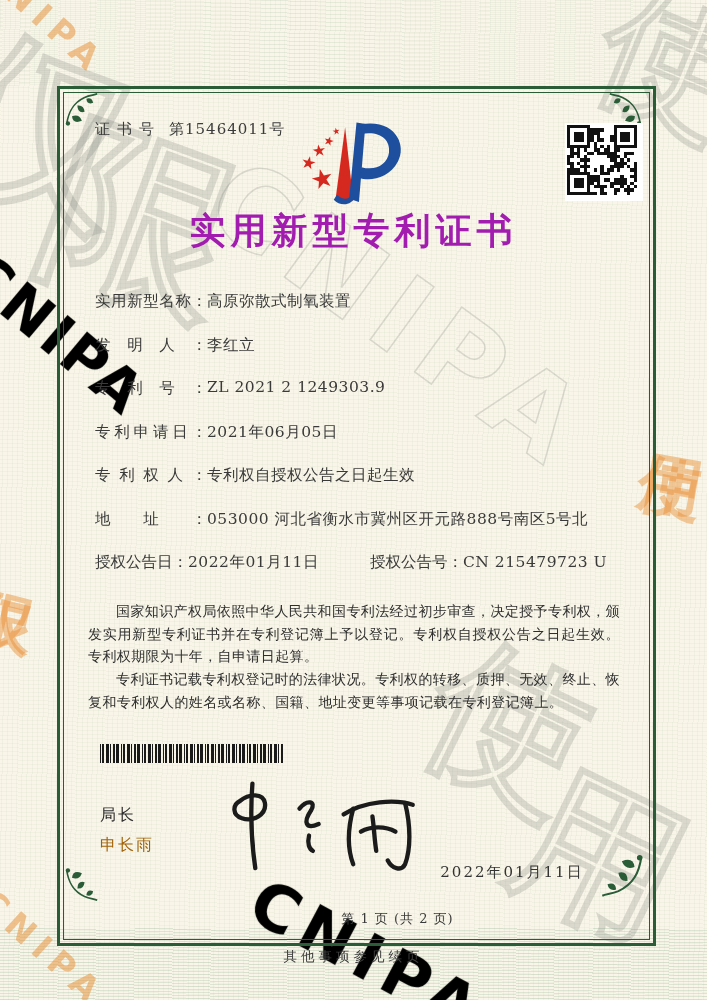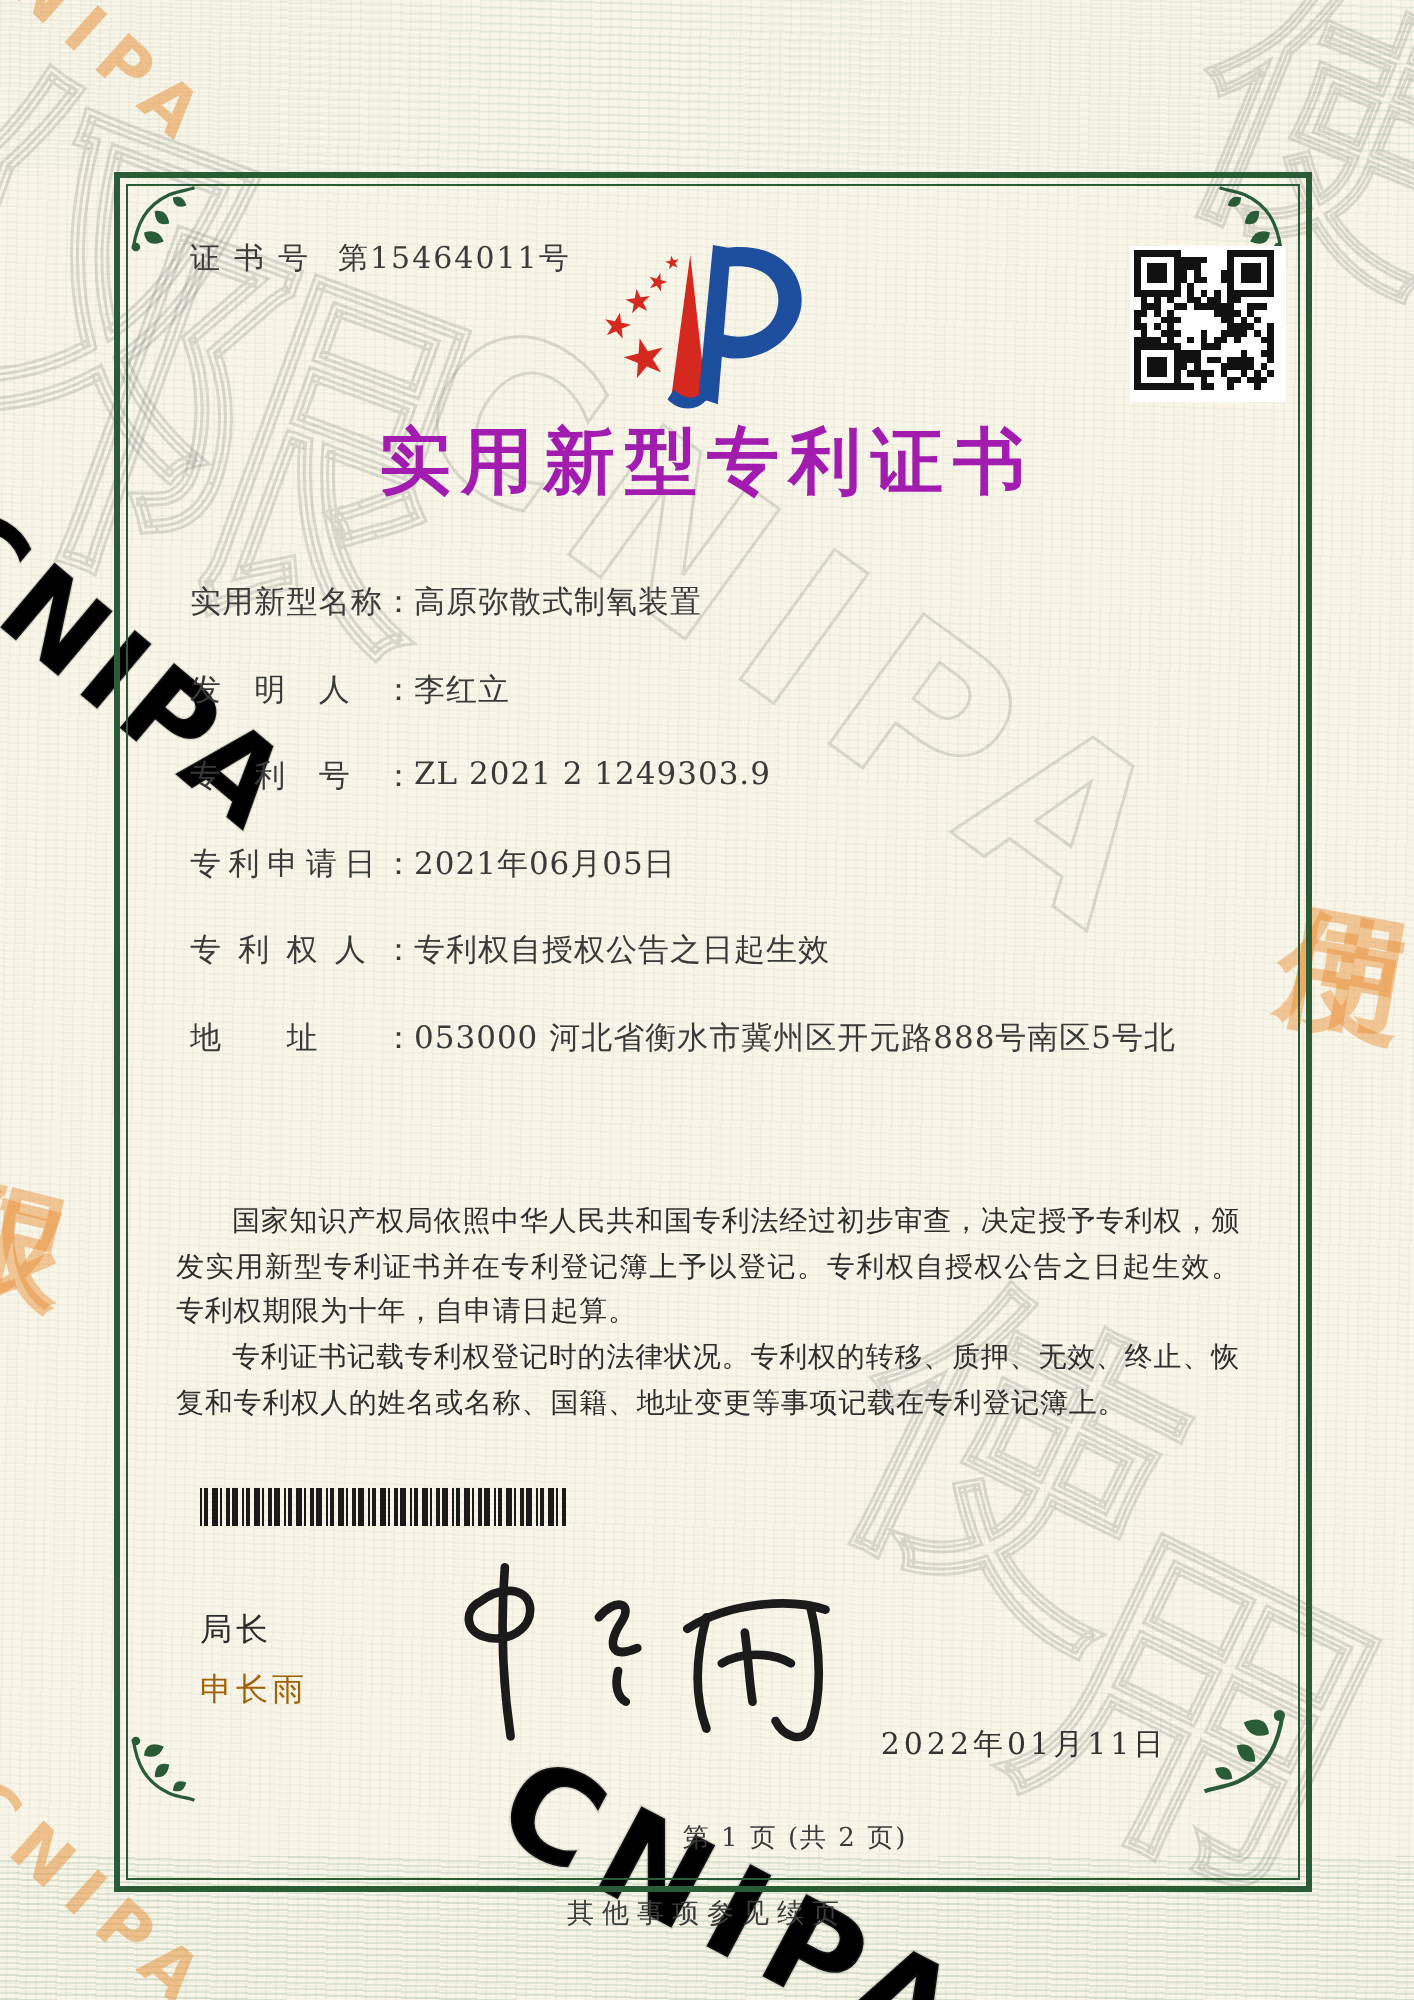--- a/index.html
+++ b/index.html
@@ -404,20 +404,28 @@
       <span class="fvalue">2021年06月05日</span>
     </div>
     <div class="frow">
       <span class="flabel">专利权人：</span>
       <span class="fvalue">专利权自授权公告之日起生效</span>
     </div>
     <div class="frow">
       <span class="flabel">地址：</span>
       <span class="fvalue">053000 河北省衡水市冀州区开元路888号南区5号北</span>
     </div>
+    <div class="grant-row">
+      <span class="grant-a">
+        <span>授权公告日：</span><span class="fvalue">2022年01月11日</span>
+      </span>
+      <span class="grant-b">
+        <span>授权公告号：</span><span class="fvalue">CN 215479723 U</span>
+      </span>
+    </div>
   </div>
 
   <div class="paras">
     <p>国家知识产权局依照中华人民共和国专利法经过初步审查，决定授予专利权，颁发实用新型专利证书并在专利登记簿上予以登记。专利权自授权公告之日起生效。专利权期限为十年，自申请日起算。</p>
     <p>专利证书记载专利权登记时的法律状况。专利权的转移、质押、无效、终止、恢复和专利权人的姓名或名称、国籍、地址变更等事项记载在专利登记簿上。</p>
   </div>
 
   <div class="barcode" id="barcode"><svg width="184" height="19">
         <rect x="0" y="0" width="1" height="19" fill="#1a1a1a"></rect>
         <rect x="2" y="0" width="2" height="19" fill="#1a1a1a"></rect>

